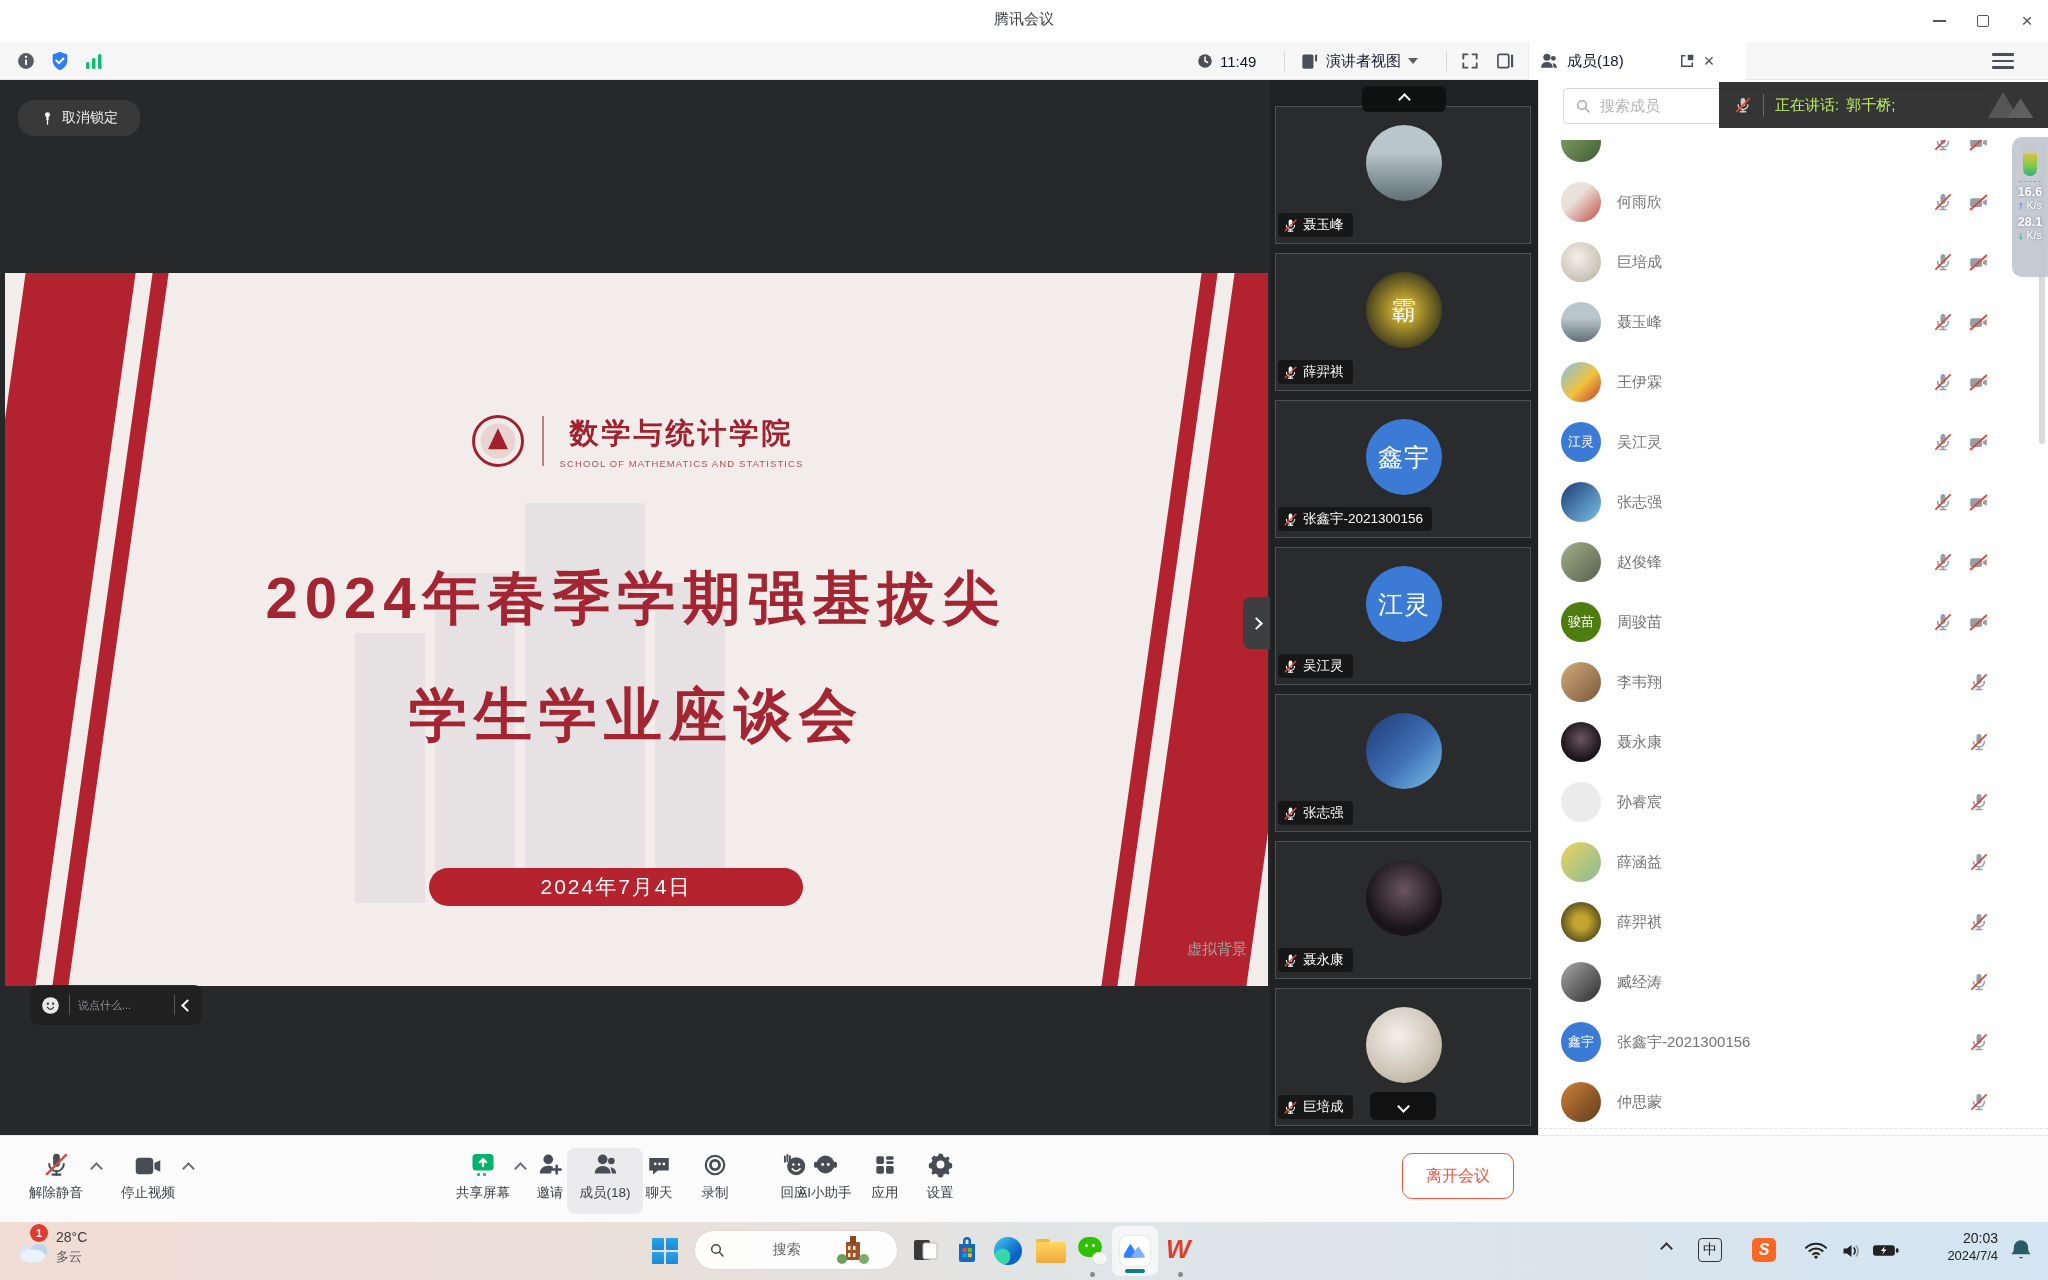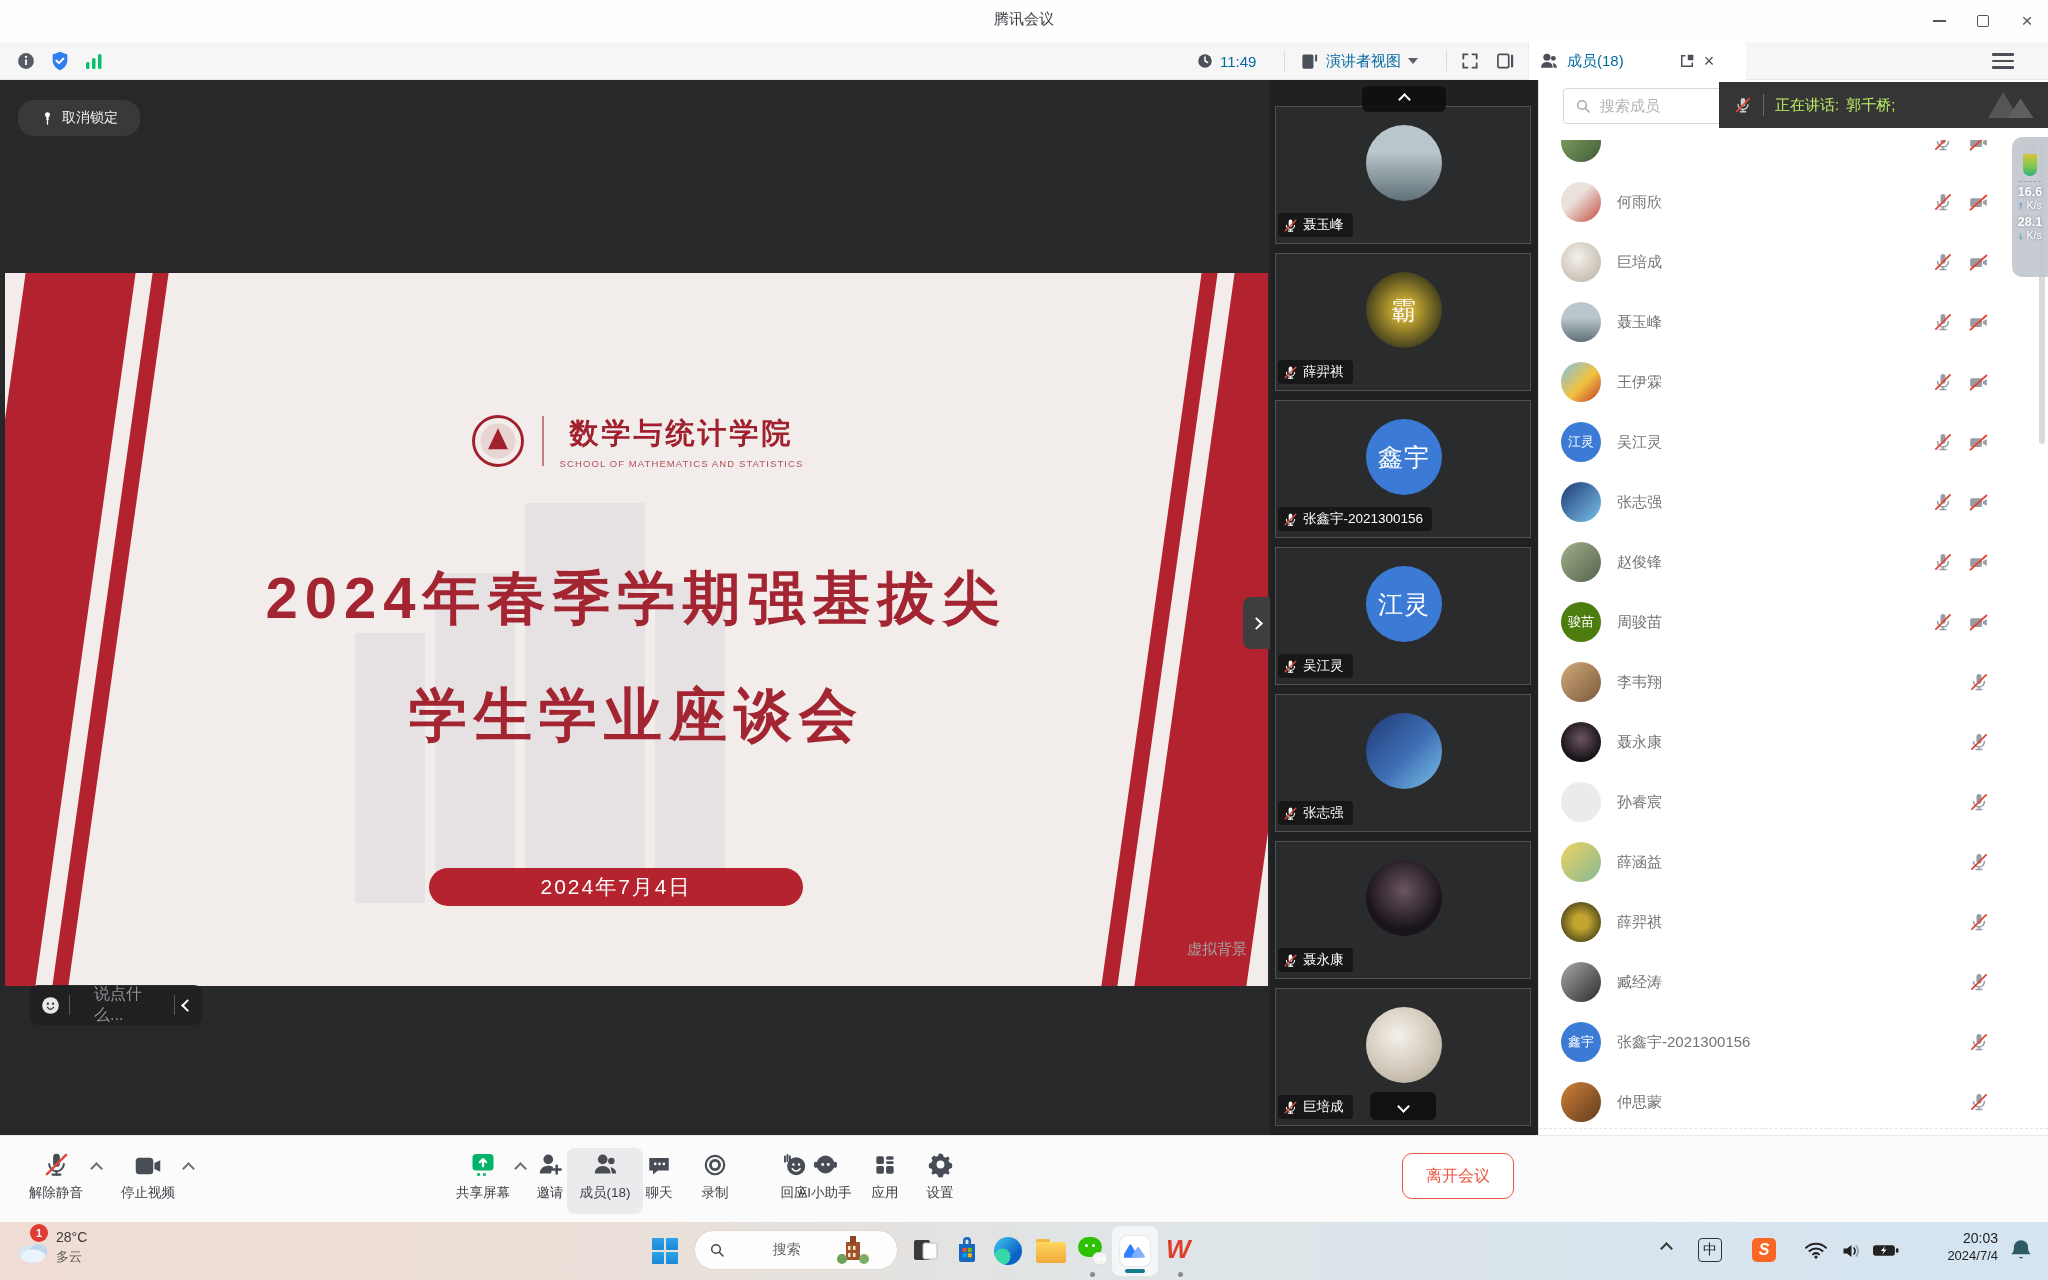--- a/index.html
+++ b/index.html
@@ -12,21 +12,21 @@
   .titlebar .title { position:absolute; left:0; right:0; top:10px; text-align:center; font-size:15px; color:#3a3d42; }
   .winbtn { position:absolute; top:8px; width:34px; height:26px; display:flex; align-items:center; justify-content:center; color:#555; }
   .wb-min { left:1922px; } .wb-max { left:1966px; } .wb-close { left:2010px; font-size:19px; }
   .glyph-min { width:13px; border-top:2px solid #555; display:inline-block; }
   .glyph-max { width:12px; height:12px; border:1.6px solid #555; border-radius:2px; display:inline-block; }
 
   
   .topbar { position:absolute; left:0; top:42px; width:2048px; height:38px; background:#f6f6f7; border-bottom:1px solid #e6e6e6; }
   .topbar .abs { position:absolute; top:0; height:38px; display:flex; align-items:center; }
   .tb-divider { width:1px; height:20px; background:#d9d9d9; }
-  .tb-text { font-size:15px; color:#0369a1; }
+  .tb-text { font-size:15px; color:#0f172a; }
   .panel-tab { position:absolute; left:1528px; top:0; width:218px; height:38px; background:#fff; border-left:1px solid #ececec; display:flex; align-items:center; padding:0 10px; gap:8px; }
   .caret-down { width:0; height:0; border-left:5px solid transparent; border-right:5px solid transparent; border-top:6px solid #5a5e66; display:inline-block; }
   .hamburger { position:absolute; right:34px; top:11px; width:22px; }
   .hamburger div { height:2.5px; background:#4a4f58; margin-bottom:4px; border-radius:1px; }
 
   .chev { display:inline-block; width:9px; height:9px; border-left:2.2px solid #6b6f76; border-bottom:2.2px solid #6b6f76; }
   .chev-up { transform:rotate(135deg); } .chev-down { transform:rotate(-45deg); }
   .chev-left { transform:rotate(45deg); } .chev-right { transform:rotate(-135deg); }
   .chev.white { border-color:#fff; }
 
@@ -47,21 +47,21 @@
   .univ-name { font-family:"Liberation Serif","DejaVu Serif",serif; font-size:36px; font-weight:bold; color:#8f1d26; letter-spacing:2px; }
   .college-name { font-size:29px; font-weight:bold; color:#a0212d; letter-spacing:3px; }
   .en-caption { font-size:9.5px; color:#b05058; letter-spacing:1.1px; margin-top:4px; }
   .logo-divider { width:2px; height:50px; background:#a8454d; opacity:.65; }
   .slide-title { font-size:58px; font-weight:800; color:#a32531; letter-spacing:7px; }
   .title1 { top:287px; } .title2 { top:404px; }
   .date-banner { position:absolute; left:424px; top:595px; width:374px; height:38px; background:#b4232e; border-radius:19px; color:#fff; font-size:21px; line-height:38px; text-align:center; letter-spacing:2px; }
   .expand-tab { position:absolute; left:1243px; top:517px; width:27px; height:52px; background:#3d3e40; border-radius:8px 0 0 8px; display:flex; align-items:center; justify-content:center; }
   .chat-box { position:absolute; left:30px; top:905px; width:172px; height:40px; background:rgba(32,32,32,.93); border-radius:8px; display:flex; align-items:center; padding:0 10px; gap:8px; }
   .chat-box .vdiv { width:1px; height:20px; background:#55585c; }
-  .chat-placeholder { font-size:16px; color:#8f9399; flex:1;margin-left:16px; }
+  .chat-placeholder { font-size:11px; color:#8f9399; flex:1; }
   .virtual-bg { position:absolute; left:1187px; top:860px; font-size:15px; color:#a5a0a0; }
 
   
   .tiles { position:absolute; left:5px; top:26px; width:256px; }
   .tile { position:relative; width:256px; height:138px; background:#2a2b2d; border:1px solid #505153; margin-bottom:9px; }
   .tile-avatar { position:absolute; left:90px; top:18px; width:76px; height:76px; border-radius:50%; display:flex; align-items:center; justify-content:center; color:#fff; font-size:25px; letter-spacing:1px; }
   .nametag { position:absolute; left:2px; bottom:6px; background:rgba(18,18,18,.78); border-radius:4px; padding:3px 9px 3px 5px; display:flex; align-items:center; gap:5px; color:#fff; font-size:13.5px; }
   .strip-btn { position:absolute; background:rgba(12,12,12,.82); border-radius:6px; display:flex; align-items:center; justify-content:center; }
   .collapse-btn { left:92px; top:6px; width:84px; height:26px; }
   .expandv-btn { left:100px; top:1012px; width:66px; height:28px; }

